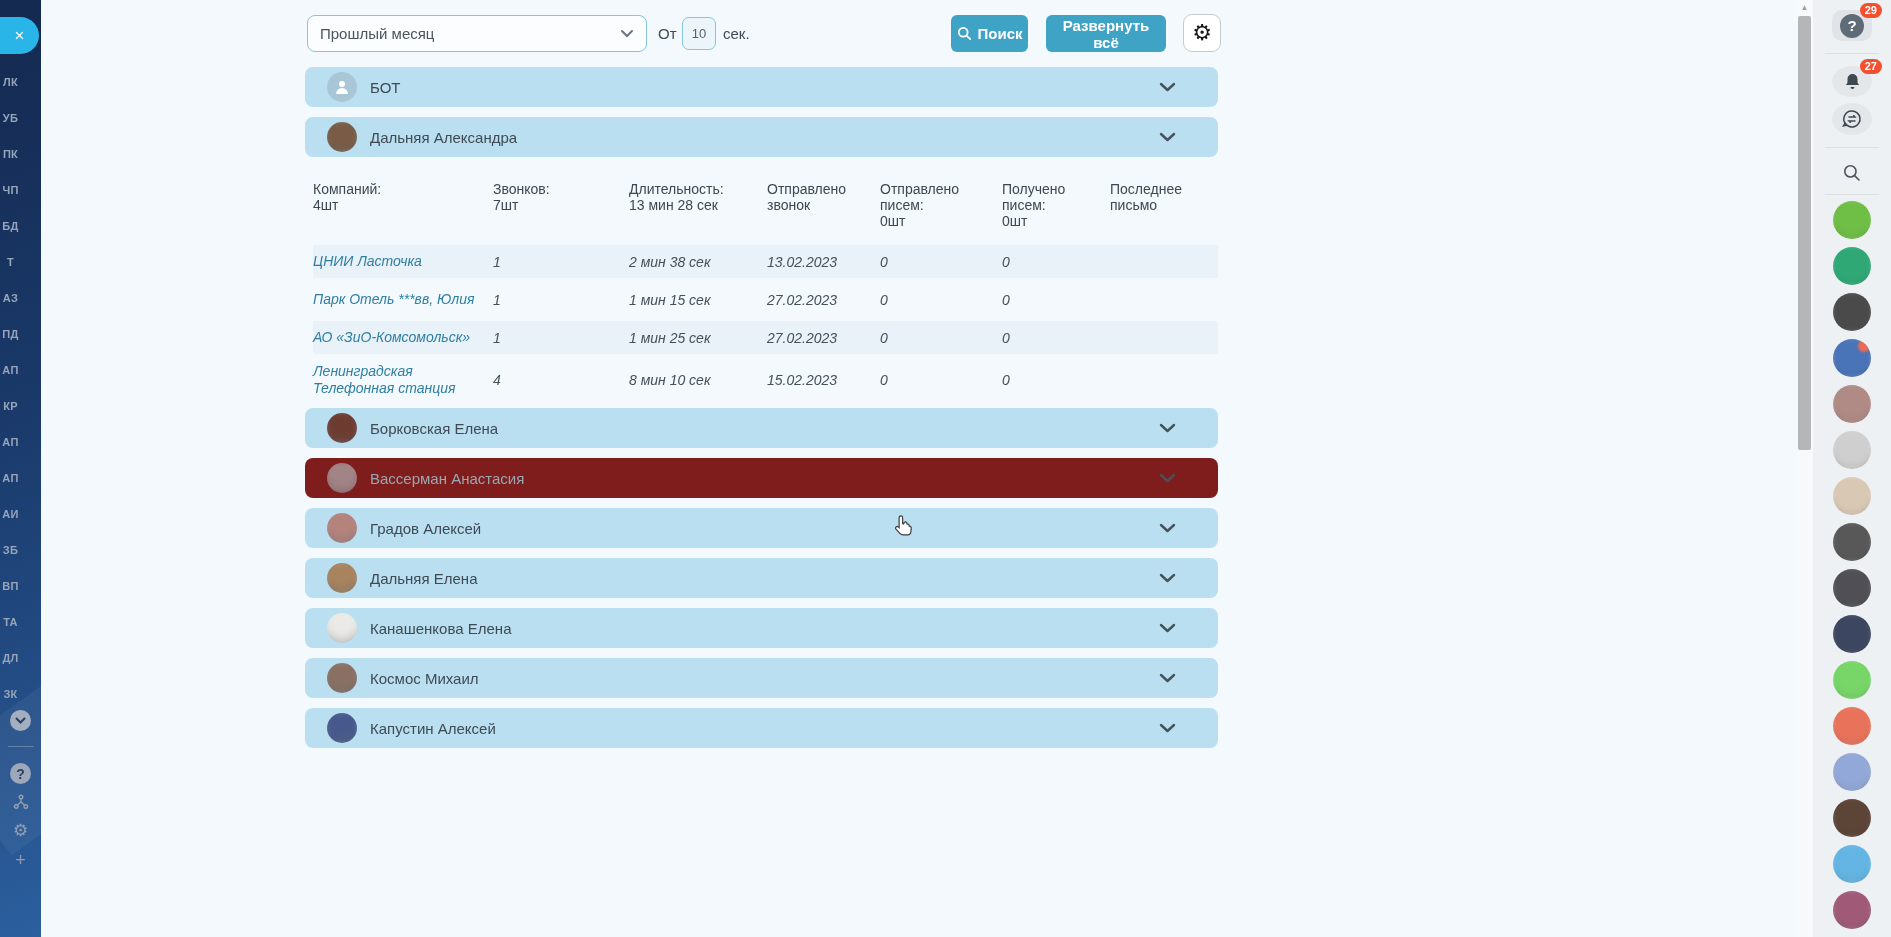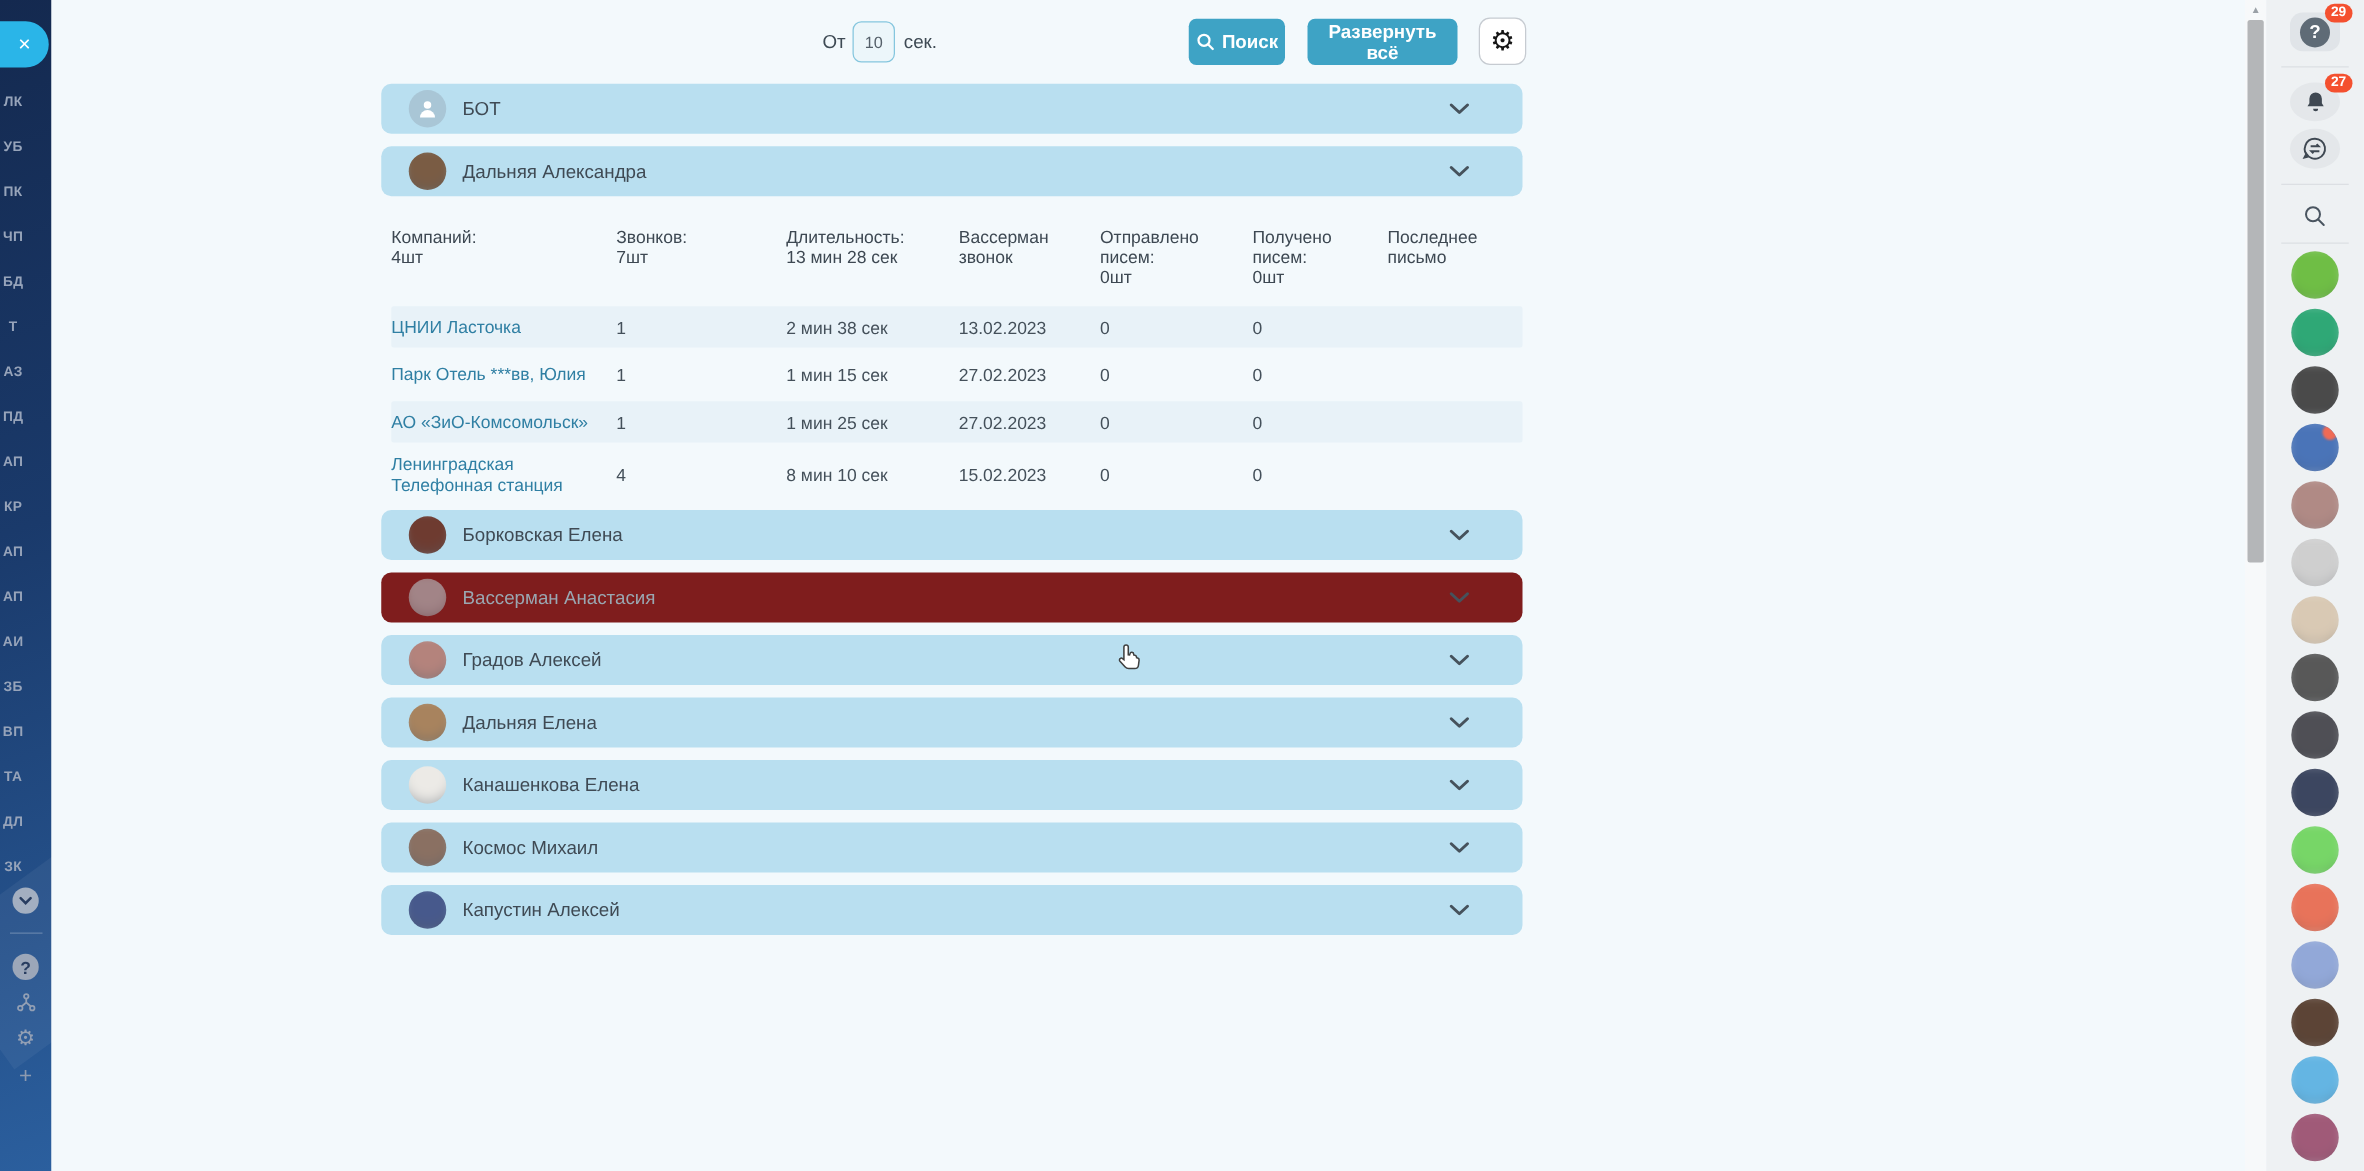--- a/index.html
+++ b/index.html
@@ -55,21 +55,21 @@
   .acc-header.disabled .avatar{opacity:.65;}
   .avatar{position:relative;width:30px;height:30px;border-radius:50%;overflow:hidden;flex:0 0 30px;}
   .avatar .ph{position:absolute;inset:-5px;filter:blur(4px);}
   .avatar.bot{background:#a9c6d6;display:flex;align-items:center;justify-content:center;}
   .acc-name{margin-left:13px;font-size:15px;color:#3f4a54;}
   .chev{margin-left:auto;display:flex;align-items:center;}
   .detail-panel{padding:6px 0 2px 8px;}
   .dgrid{display:grid;grid-template-columns:180px 136px 138px 113px 122px 108px 1fr;align-items:start;}
   .stats{margin:8px 0 16px;}
   .stat-label,.stat-value{font-size:14px;line-height:16px;color:#3d4852;}
-  .drow{min-height:25px;align-items:center;padding:4px 0;margin-bottom:5px;border-radius:2px;font-size:14px;color:#44505a;}
+  .drow{min-height:25px;align-items:center;padding:4px 0;margin-bottom:5px;border-radius:2px;font-size:14px;color:#44505a;font-style:italic;}
   .drow.alt{background:#e8f2f8;}
   .company{color:#2f7fa3;cursor:pointer;padding-right:8px;line-height:17px;}
 
   
   .scrollbar{position:absolute;right:78px;top:0;width:17px;height:937px;background:#f7f9fa;}
   .sb-arrow{position:absolute;top:3px;left:0;width:17px;text-align:center;font-size:8px;color:#9aa0a6;cursor:pointer;}
   .sb-thumb{position:absolute;left:2px;top:16px;width:13px;height:434px;background:#b4b6b8;border-radius:2px;cursor:pointer;}
 
   
   .rail{position:absolute;right:0;top:0;width:78px;height:937px;background:#eef1f3;
@@ -134,20 +134,28 @@
             <circle cx="3.2" cy="12.5" r="1.8"></circle>
             <circle cx="12.8" cy="12.5" r="1.8"></circle>
           <path d="M8 5v3M8 8l-3.5 3M8 8l3.5 3"></path>
           </svg>
       </span>
       <span class="foot-ic gear-ic">⚙</span>
       <span class="foot-ic plus-ic">+</span>
     </div>
   </aside>
 
+  <div class="select">
+    <span>Прошлый месяц</span>
+    <span style="display:flex">
+      <svg width="14" height="9" viewBox="0 0 14 9">
+          <polyline points="2,2 7,7 12,2" fill="none" stroke="#6b757e" stroke-width="2" stroke-linecap="round"></polyline>
+        </svg>
+    </span>
+  </div>
   <span class="lbl from-label">От</span>
   <input class="sec-input" value="10" style="">
   <span class="lbl sec-label">сек.</span>
   <button class="btn btn-search">
     <span style="display:flex">
       <svg width="15" height="15" viewBox="0 0 15 15" fill="none" stroke="#fff" stroke-width="1.8">
           <circle cx="6.2" cy="6.2" r="4.4"></circle>
           <path d="M9.6 9.6l3.6 3.6" stroke-linecap="round"></path>
         </svg>
     </span>
@@ -192,21 +200,21 @@
           </div>
           <div class="stat-cell">
             <div class="stat-label">Звонков:</div>
             <div class="stat-value">7шт</div>
           </div>
           <div class="stat-cell">
             <div class="stat-label">Длительность:</div>
             <div class="stat-value">13 мин 28 сек</div>
           </div>
           <div class="stat-cell">
-            <div class="stat-label">Вассерман звонок</div>
+            <div class="stat-label">Отправлено звонок</div>
           </div>
           <div class="stat-cell">
             <div class="stat-label">Отправлено писем:</div>
             <div class="stat-value">0шт</div>
           </div>
           <div class="stat-cell">
             <div class="stat-label">Получено писем:</div>
             <div class="stat-value">0шт</div>
           </div>
           <div class="stat-cell">

